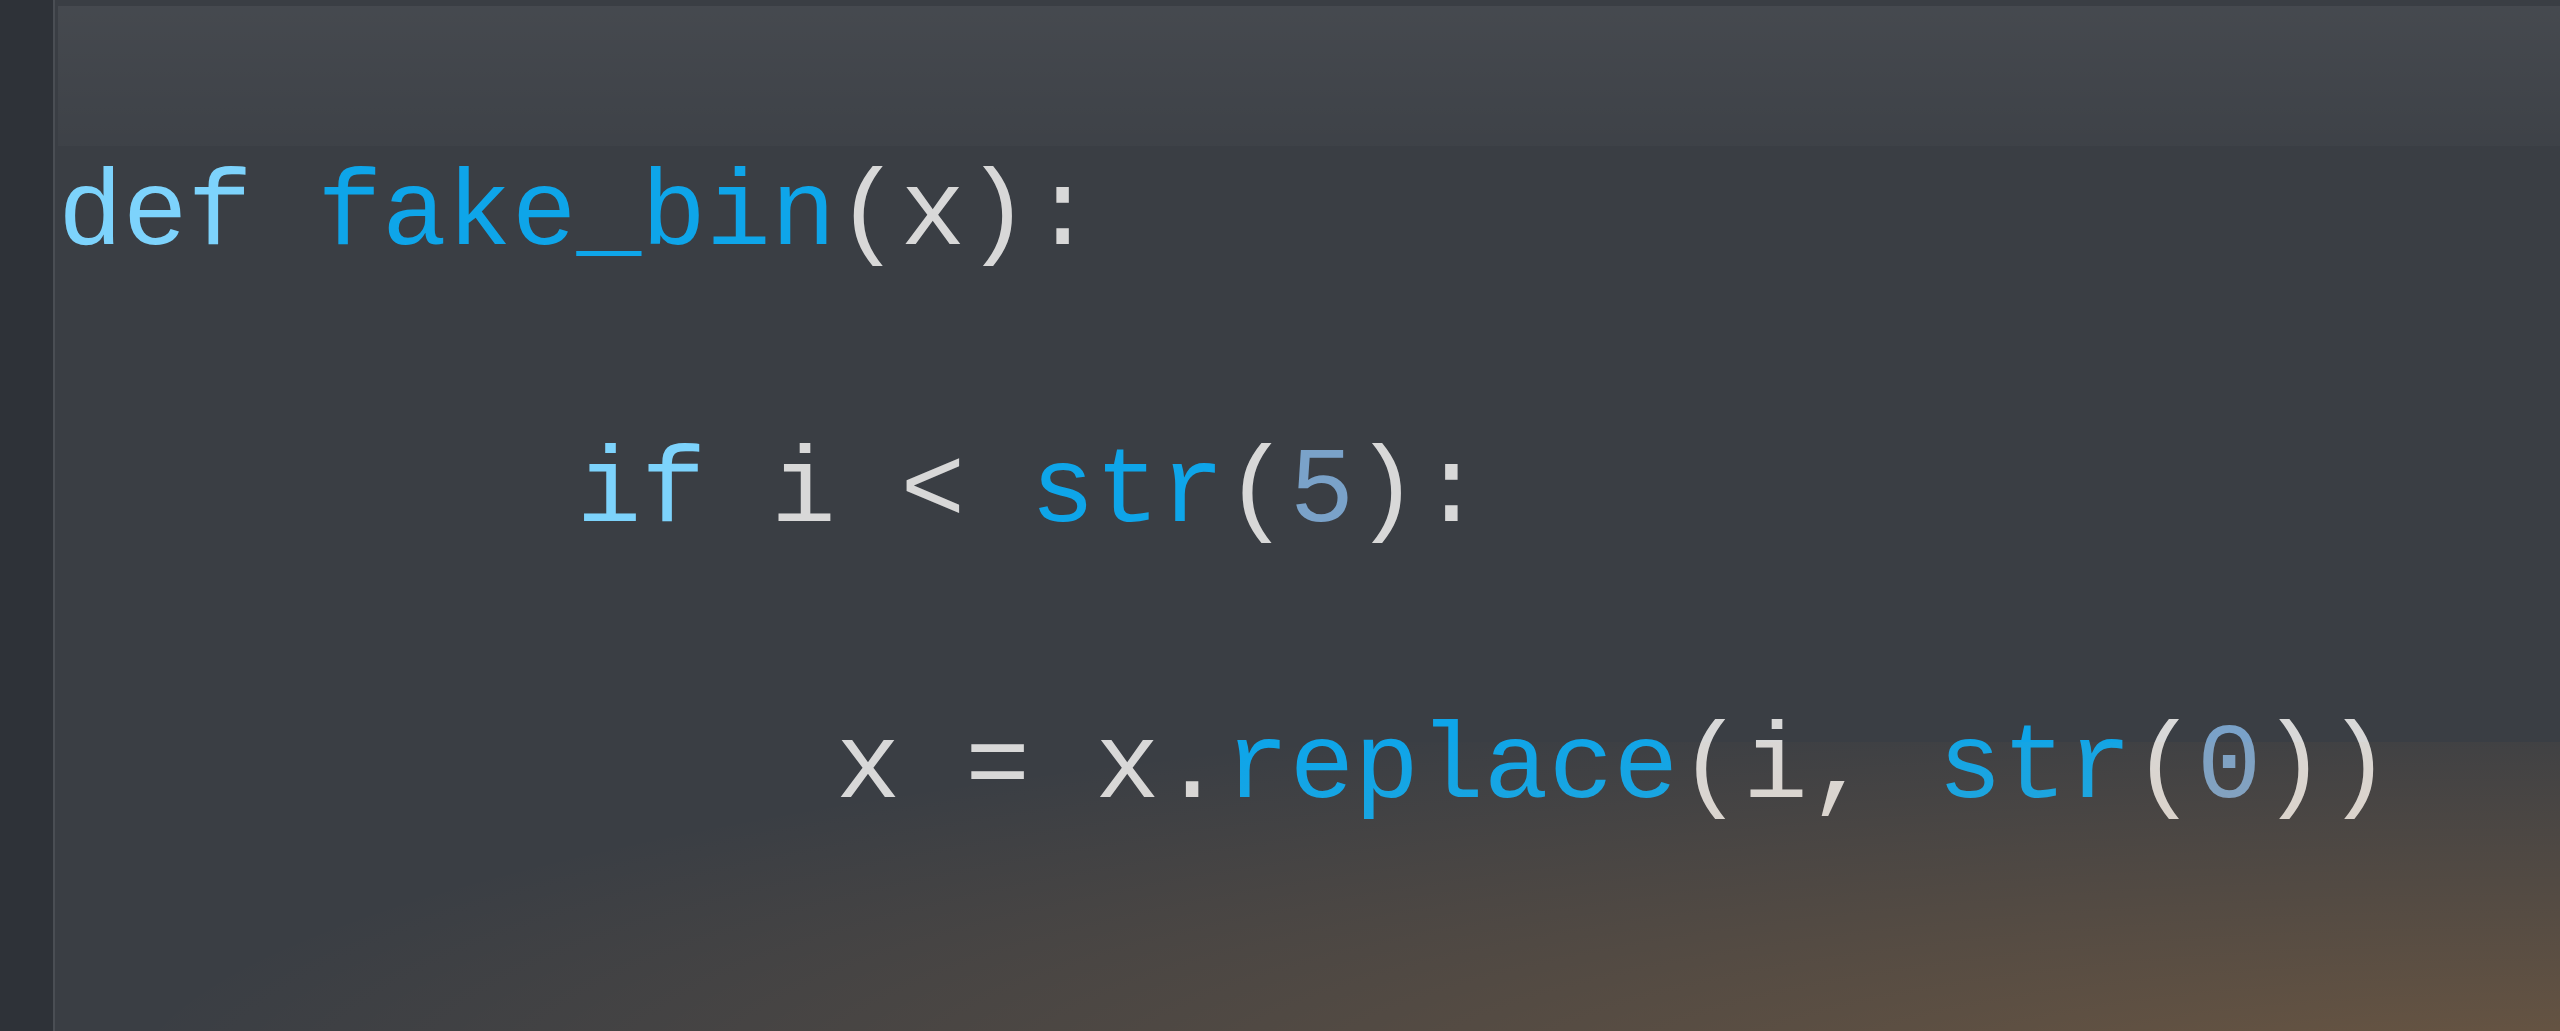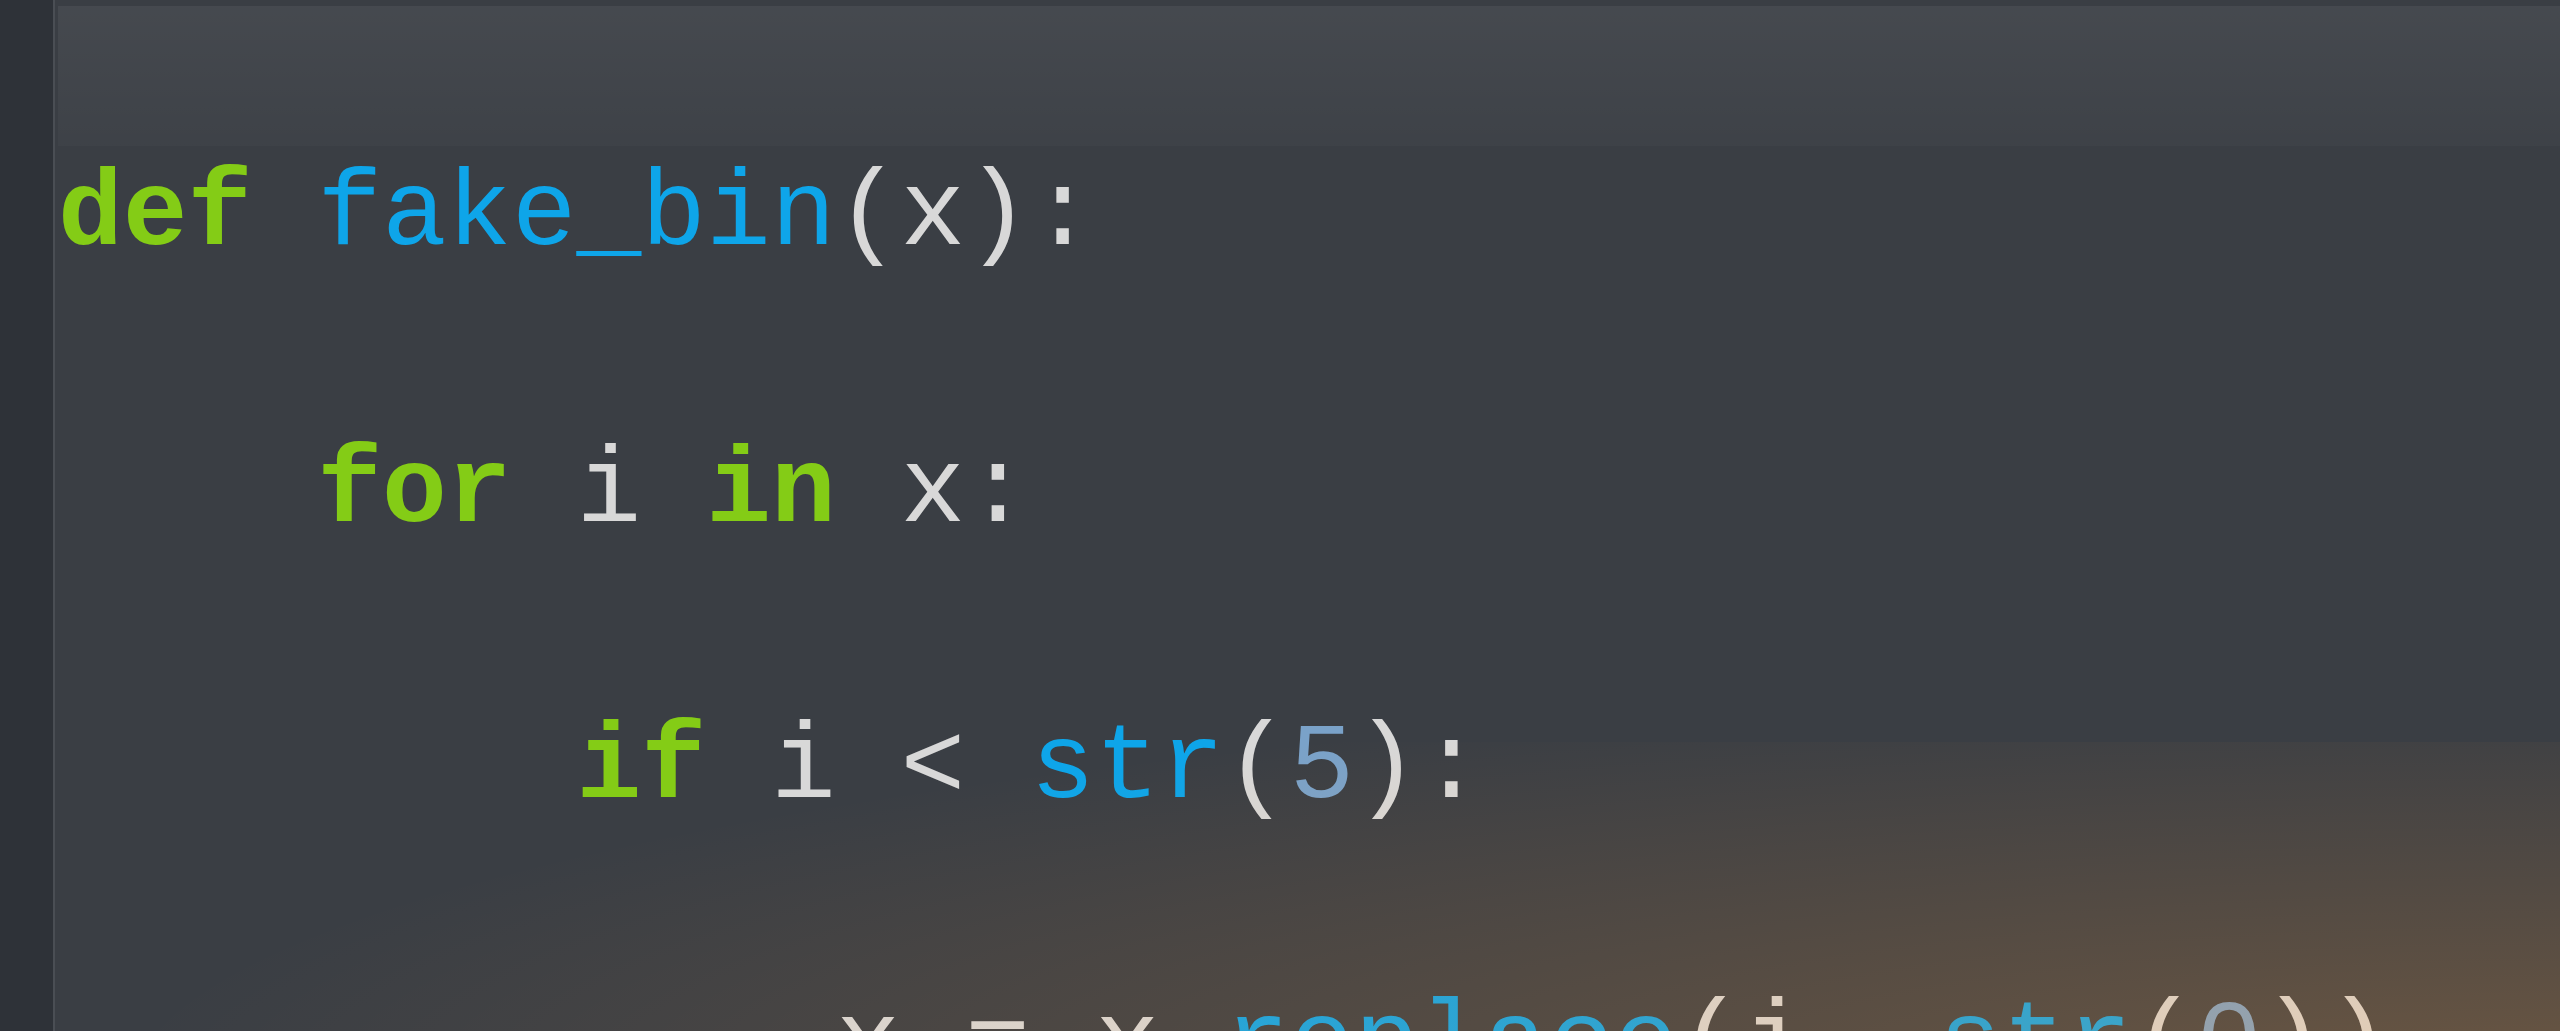--- a/index.html
+++ b/index.html
@@ -43,35 +43,34 @@
   }
   .vt {
     position: absolute;
     left: 58px;
     right: 0;
     bottom: 0;
     height: 28%;
     background: radial-gradient(ellipse 140% 200% at 100% 120%, rgba(255,160,60,0.25), rgba(255,160,60,0) 70%);
     pointer-events: none;
   }
-  .kw  { color: #84cc16; font-weight: bold; }  
+  .kw  { color: #7dd3fc; }  
   .fn  { color: #0ea5e9; }  
   .var { color: #d8d8d8; }  
   .pn  { color: #d8d8d8; }  
   .num { color: #7aa2c9; }  
 </style>
 </head>
 <body>
 
 <div class="gutter"></div>
 <div class="highlight-line"></div>
 
 <div class="editor">
 <div><span class="kw">def</span><span class="pn"> </span><span class="fn">fake_bin</span><span class="pn">(</span><span class="var">x</span><span class="pn">):</span></div>
-<div><span class="pn">    </span><span class="kw">for</span><span class="pn"> </span><span class="var">i</span><span class="pn"> </span><span class="kw">in</span><span class="pn"> </span><span class="var">x</span><span class="pn">:</span></div>
 <div><span class="pn">        </span><span class="kw">if</span><span class="pn"> </span><span class="var">i</span><span class="pn"> </span><span class="pn">&lt;</span><span class="pn"> </span><span class="fn">str</span><span class="pn">(</span><span class="num">5</span><span class="pn">):</span></div>
 <div><span class="pn">            </span><span class="var">x</span><span class="pn"> </span><span class="pn">=</span><span class="pn"> </span><span class="var">x</span><span class="pn">.</span><span class="fn">replace</span><span class="pn">(</span><span class="var">i</span><span class="pn">, </span><span class="fn">str</span><span class="pn">(</span><span class="num">0</span><span class="pn">))</span></div>
 
 
 
 </div>
 
 <div class="vt"></div>
 
 </body></html>

